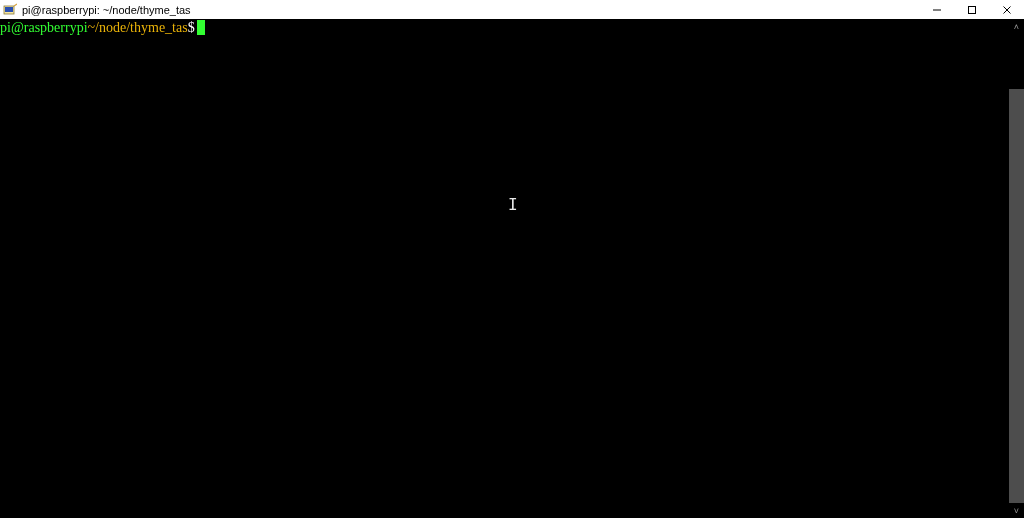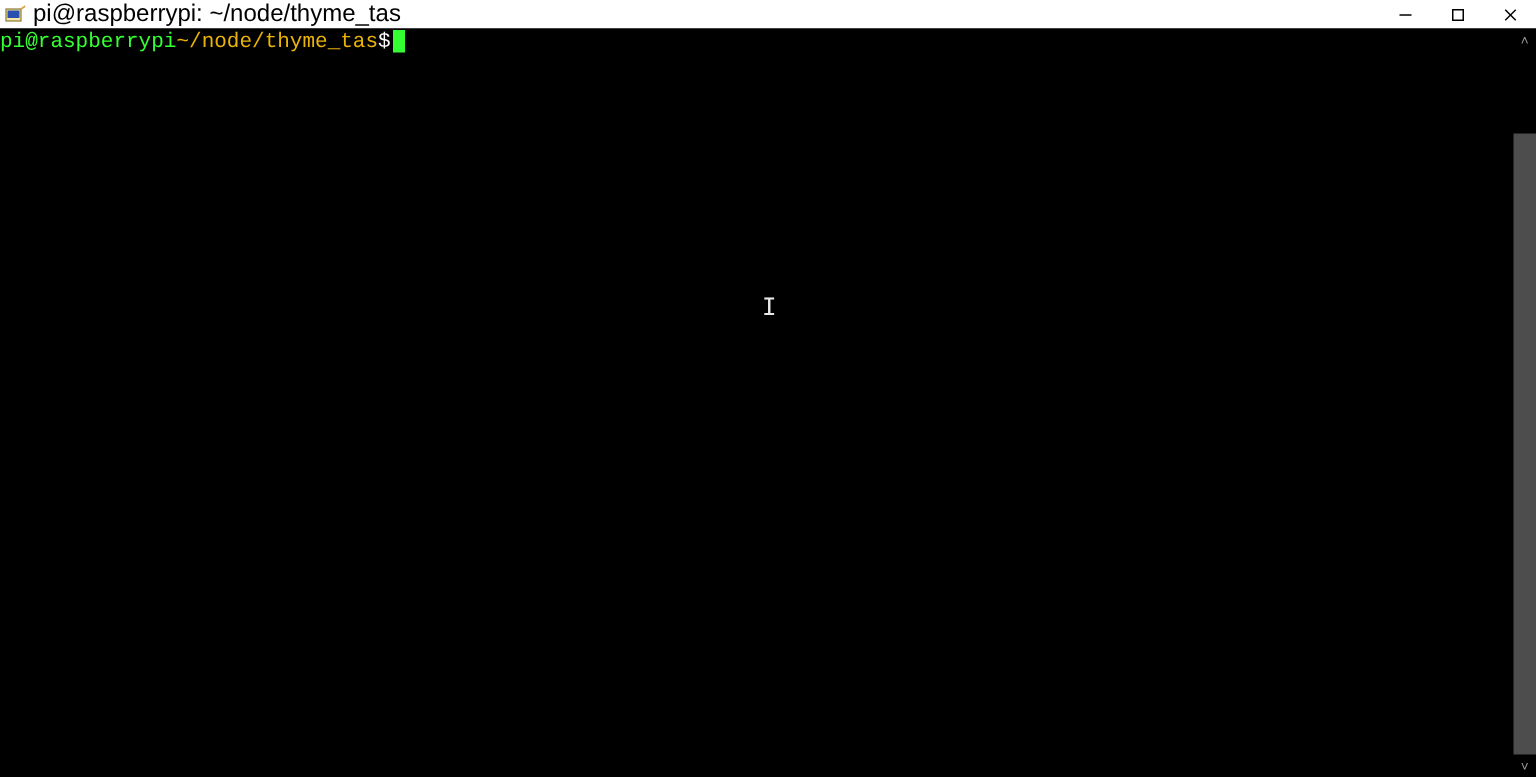--- a/index.html
+++ b/index.html
@@ -37,21 +37,21 @@
     .titlebar-icon {
       width: 14px;
       height: 14px;
       position: relative;
     }
     .titlebar-icon svg {
       width: 14px;
       height: 14px;
     }
     .titlebar-title {
-      font-size: 16px;
+      font-size: 11px;
       color: #000000;
       white-space: nowrap;
     }
     .titlebar-controls {
       display: flex;
       height: 100%;
     }
     .control-btn {
       width: 35px;
       height: 19px;
@@ -74,20 +74,21 @@
       font-family: "Consolas", "Courier New", monospace;
       font-size: 14px;
       line-height: 16px;
       padding: 1px 0 0 0;
       position: relative;
       color: #ffffff;
     }
     .prompt-line {
       display: flex;
       height: 16px;
+      font-family: Liberation Serif, serif;
     }
     .user-host {
       color: #33ff33;
     }
     .path {
       color: #eab308;
     }
     .sep {
       color: #ffffff;
     }

